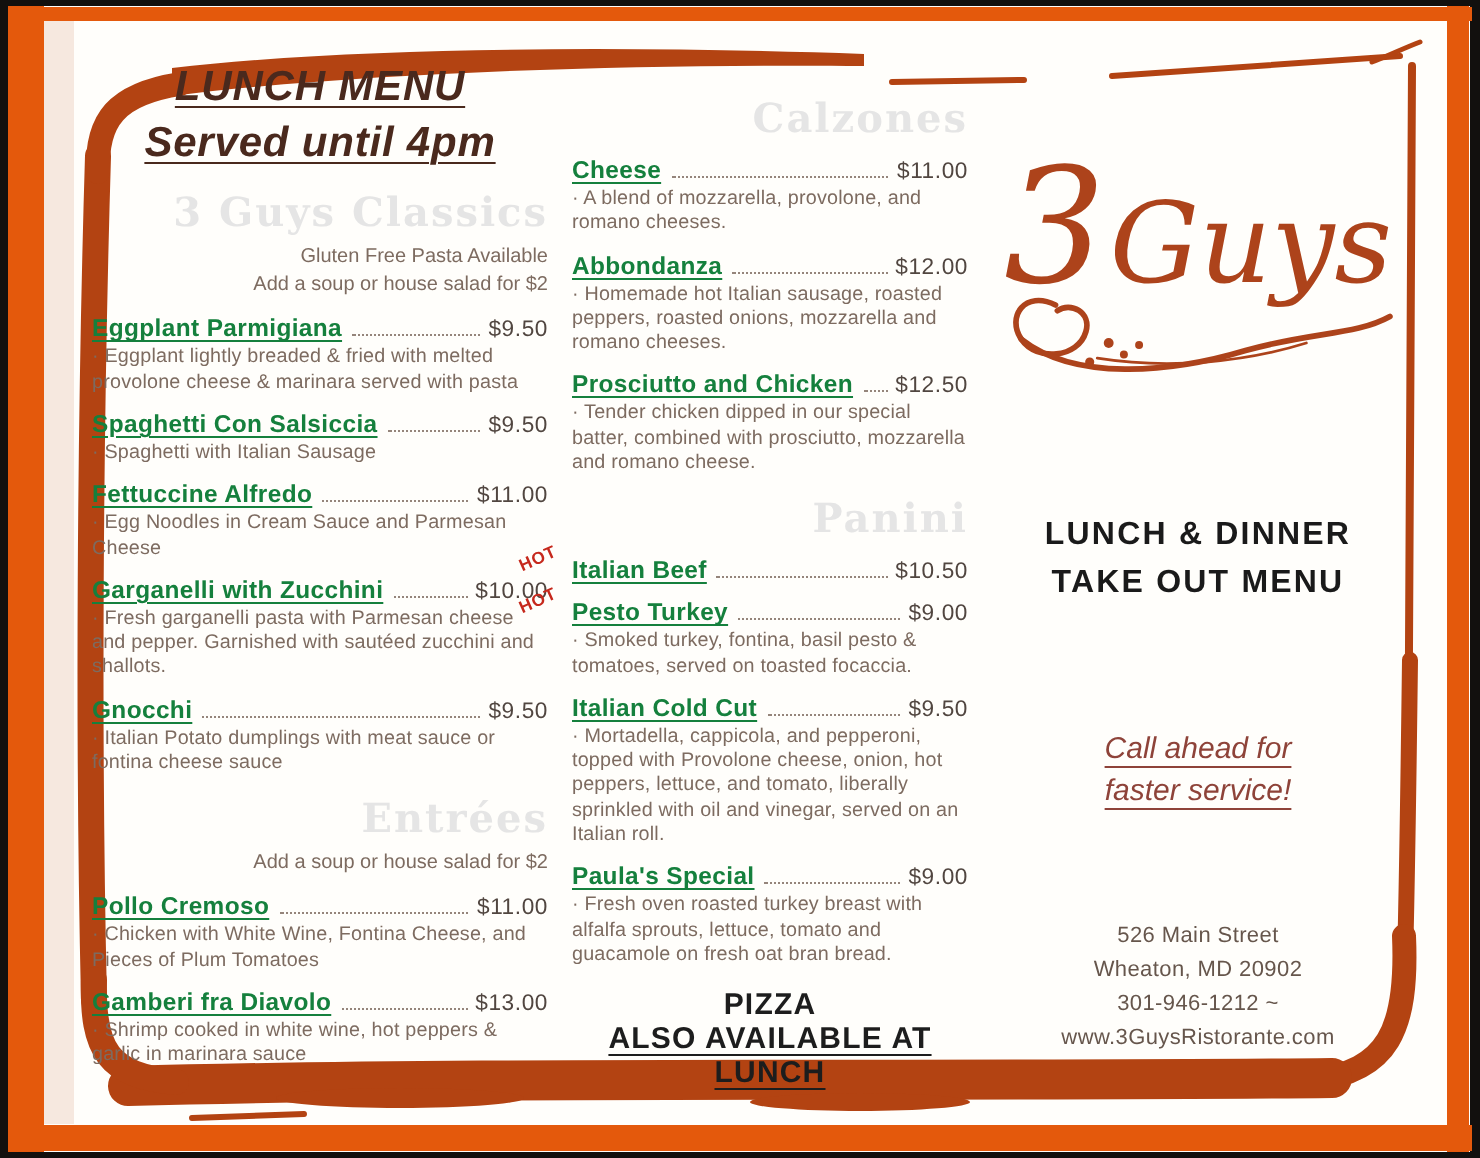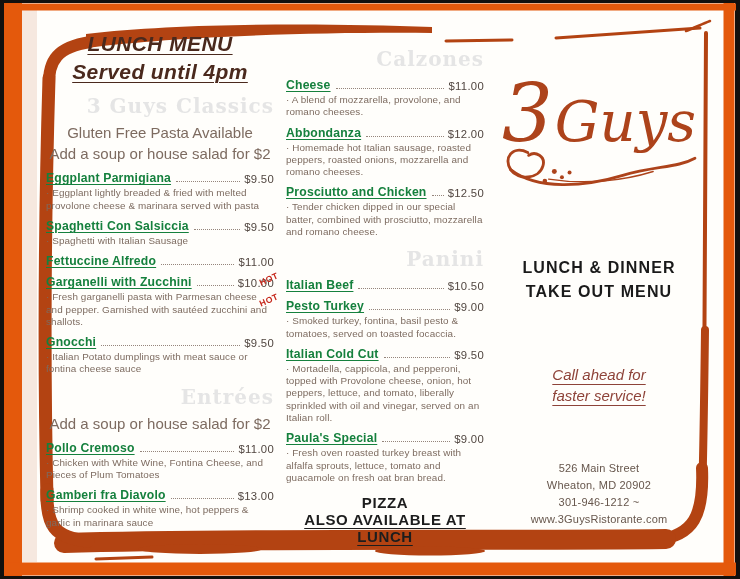--- a/index.html
+++ b/index.html
@@ -19,21 +19,21 @@
   .page-heading .h1{
     font-size:21px;font-weight:bold;font-style:italic;color:#4a291d;
     text-decoration:underline;text-underline-offset:3px;text-decoration-thickness:1px;
     letter-spacing:.4px;line-height:1.32;
   }
   .script-title{
     font-family:"DejaVu Serif",serif;font-weight:bold;
     font-size:20px;color:#e5e5e5;text-align:right;margin:9px 0 4px;
     letter-spacing:1px;
   }
-  .note{font-size:15px;color:#7d6b60;text-align:center;line-height:1.4;}
+  .note{font-size:10px;color:#7d6b60;text-align:right;line-height:1.4;}
 
   .menu-item{margin-top:7px;}
   .item-row{display:flex;align-items:flex-end;position:relative;}
   .item-name{
     font-weight:bold;font-size:12.2px;color:#15803d;white-space:nowrap;
     text-decoration:underline;text-underline-offset:2px;text-decoration-thickness:1px;
     letter-spacing:.2px;
   }
   .leader{flex:1;border-bottom:1.6px dotted #95857b;margin:0 4px 3px 5px;}
   .item-price{font-size:11.3px;color:#514640;white-space:nowrap;letter-spacing:.3px;}
@@ -129,20 +129,21 @@
             <span class="item-price">$9.50</span>
           </div>
           <div class="item-desc">· Spaghetti with Italian Sausage</div>
         </div>
         <div class="menu-item">
           <div class="item-row">
             <span class="item-name">Fettuccine Alfredo</span>
             <span class="leader"></span>
             <span class="item-price">$11.00</span>
           </div>
+          <div class="item-desc">· Egg Noodles in Cream Sauce and Parmesan Cheese</div>
         </div>
         <div class="menu-item">
           <div class="item-row">
             <span class="item-name">Garganelli with Zucchini</span>
             <span class="leader"></span>
             <span class="item-price">$10.00</span>
           </div>
           <div class="item-desc">· Fresh garganelli pasta with Parmesan cheese and pepper. Garnished with sautéed zucchini and shallots.</div>
         </div>
         <div class="menu-item">

